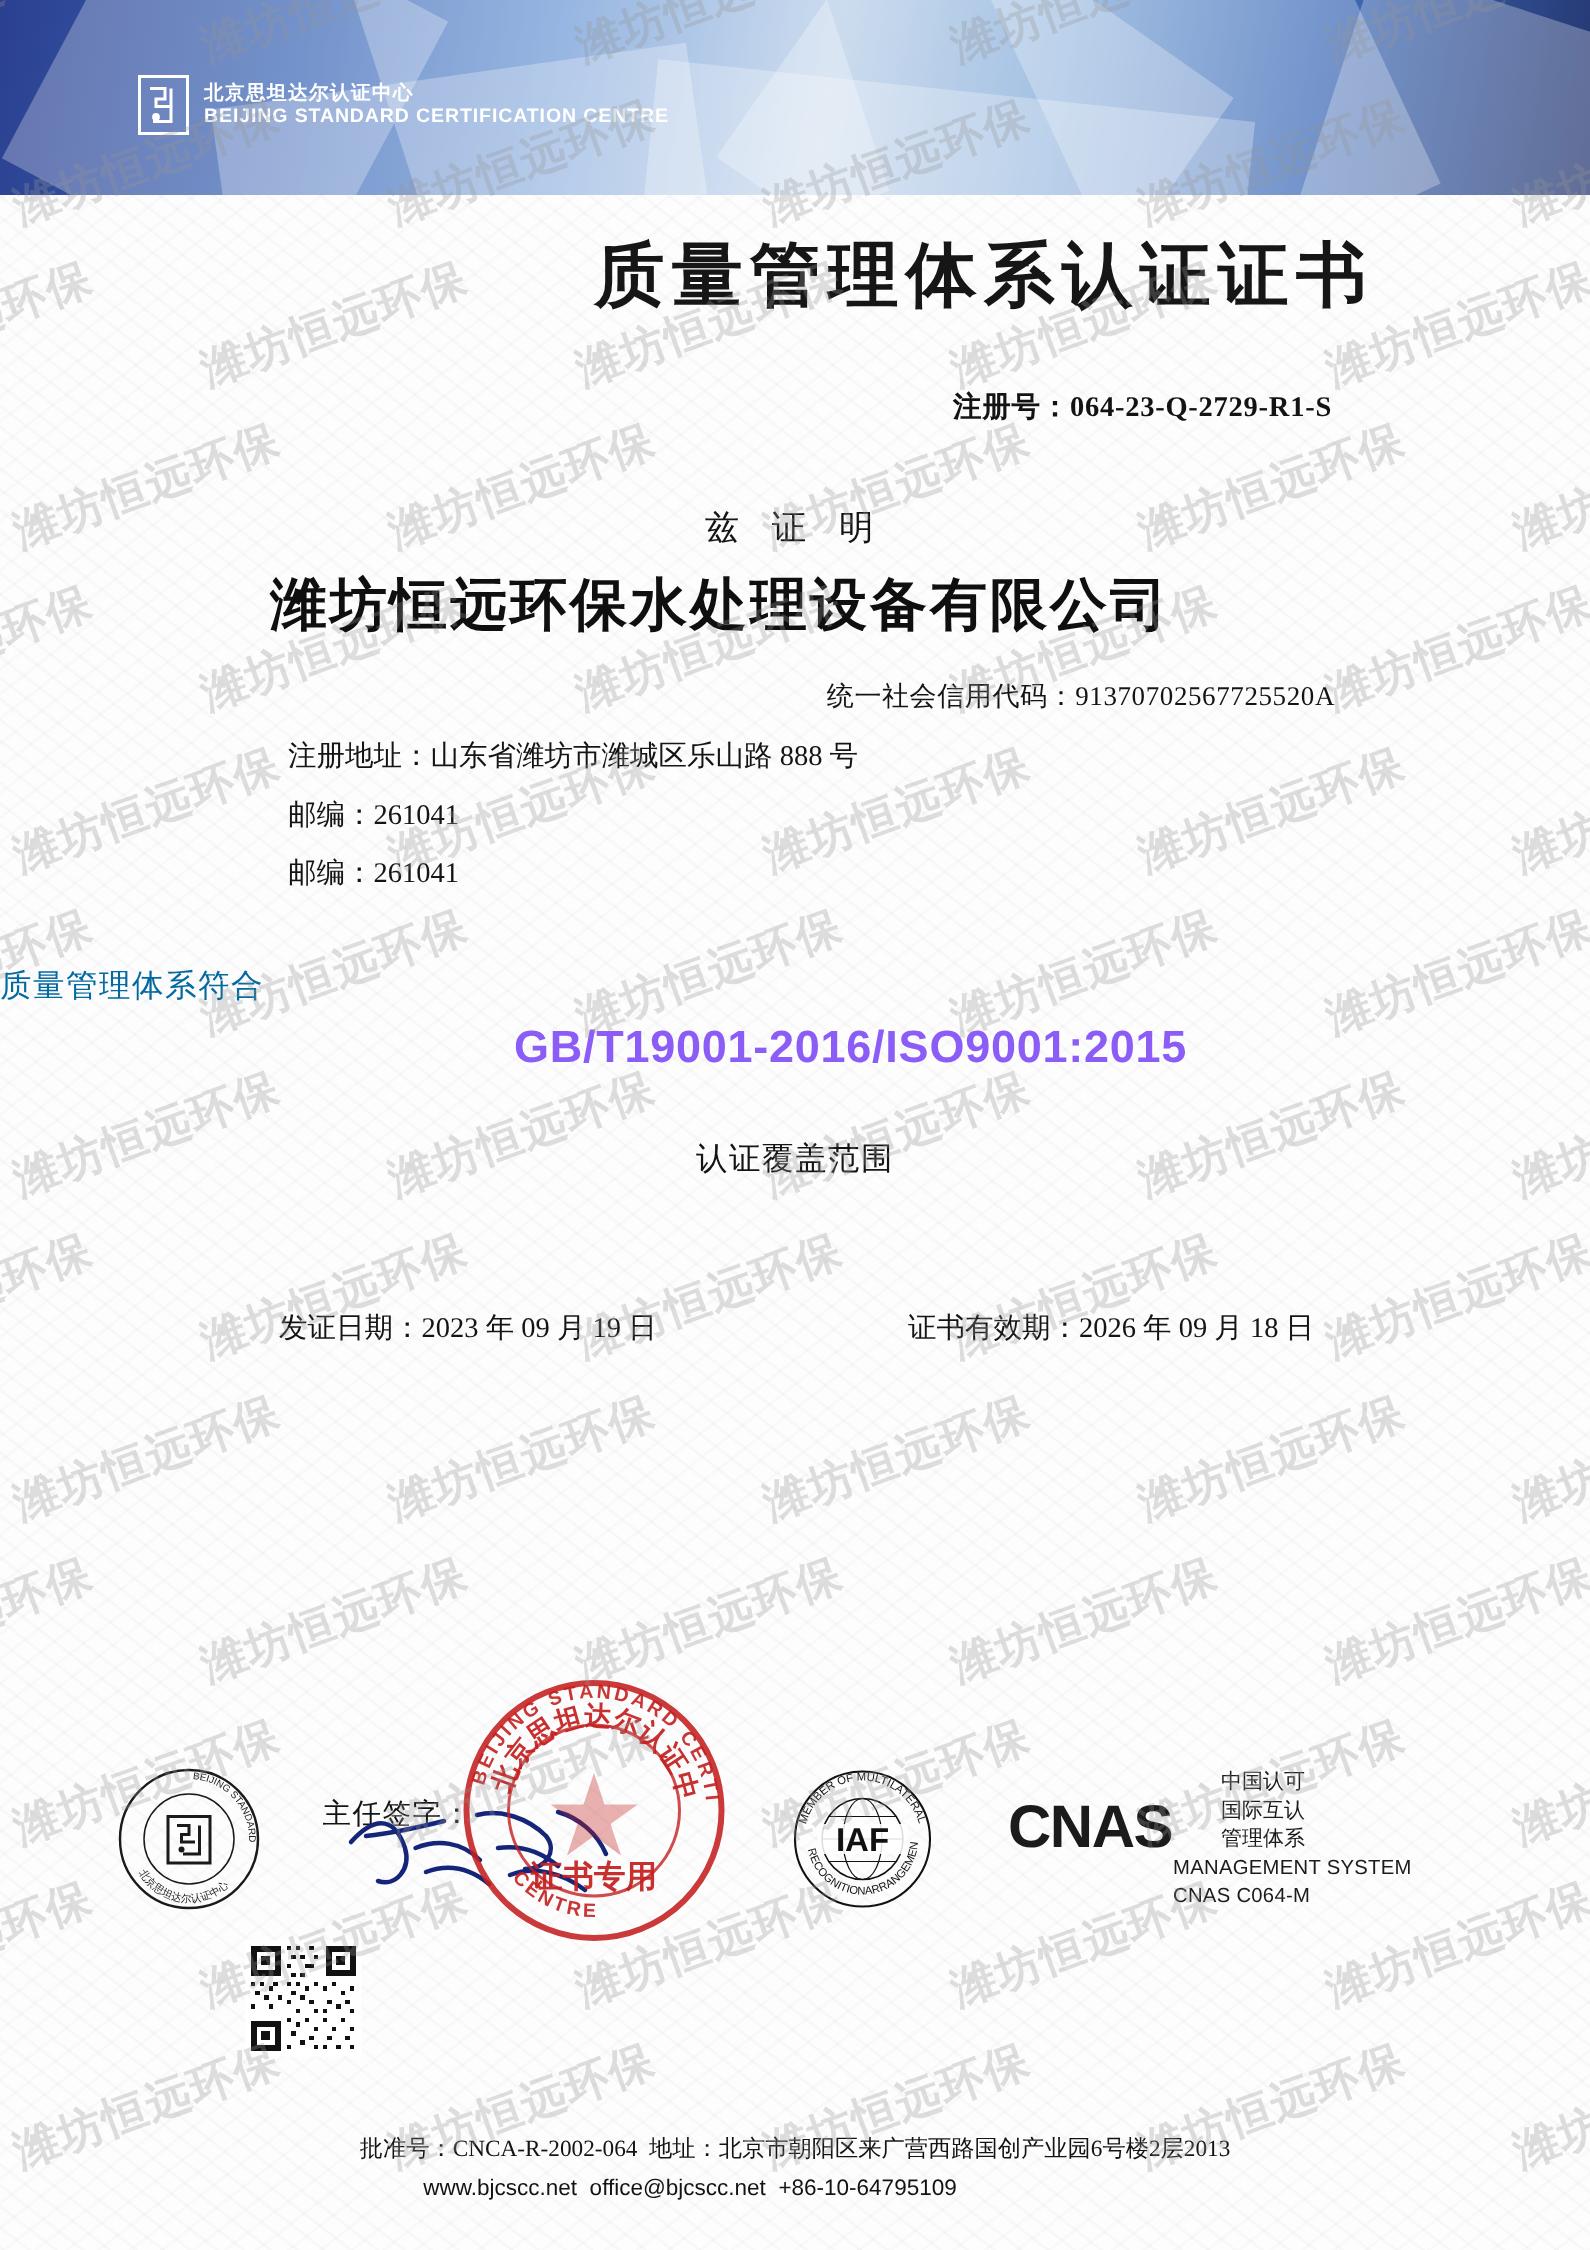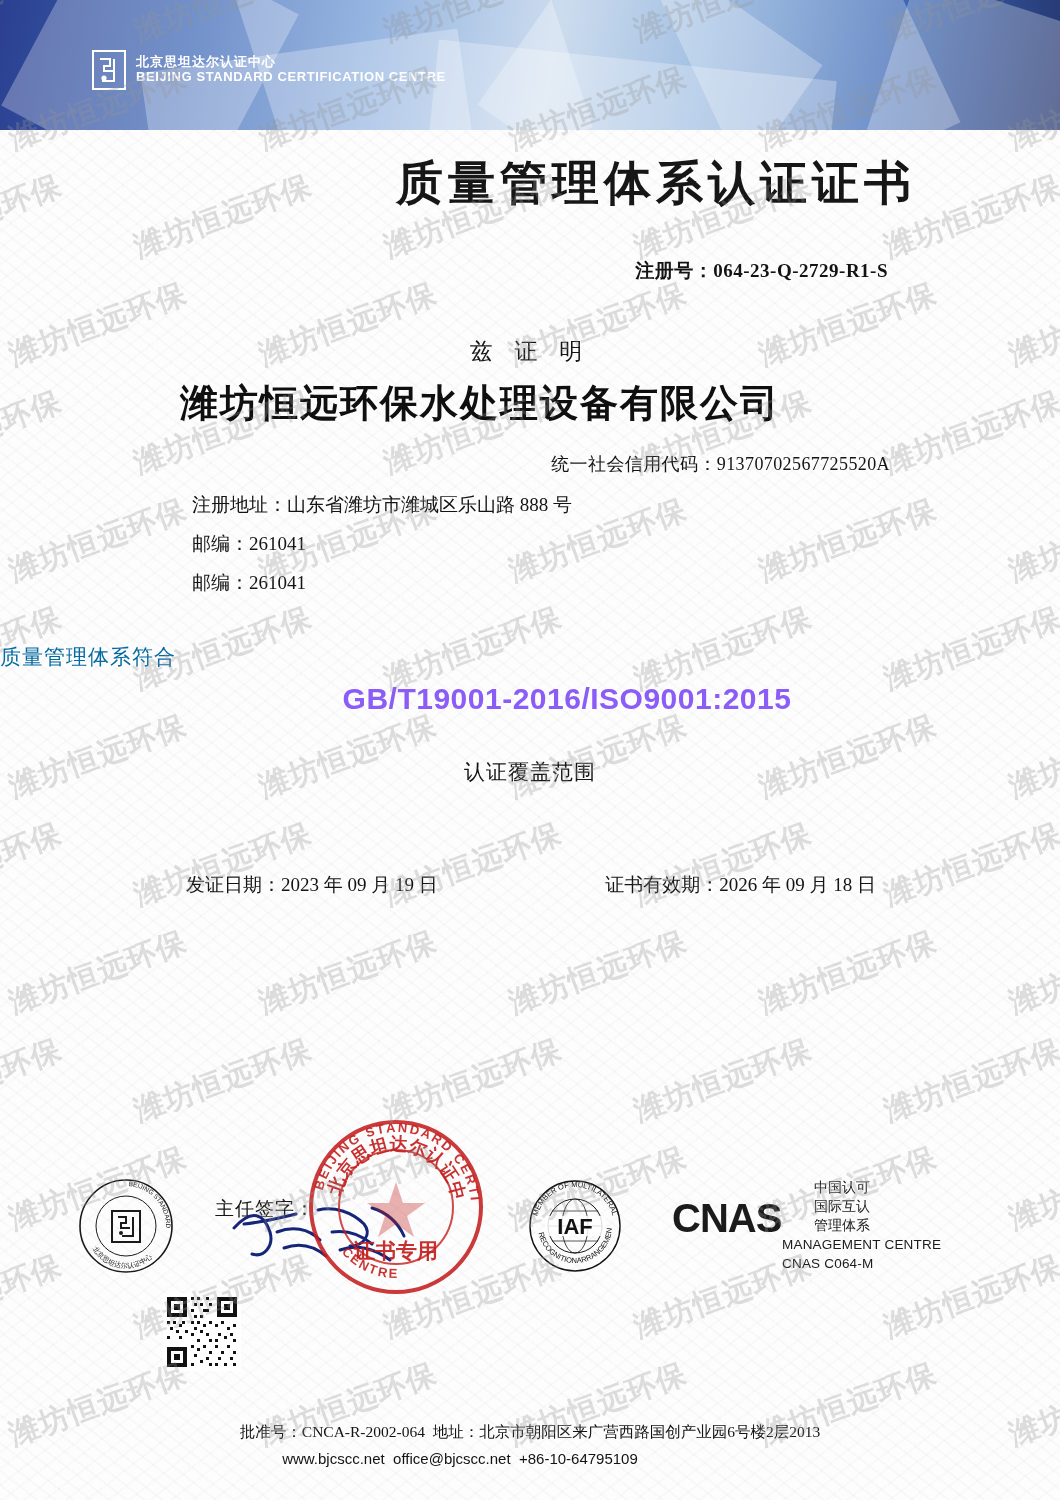--- a/index.html
+++ b/index.html
@@ -438,21 +438,21 @@
         <textPath href="#iaf-arc-bot" startOffset="6%">RECOGNITIONARRANGEMENT</textPath>
       </text>
     </svg>
   </div>
 
   <div class="cnas-mark">CNAS</div>
   <div class="cnas-text">
     <div class="cn">中国认可</div>
     <div class="cn">国际互认</div>
     <div class="cn">管理体系</div>
-    <div class="en">MANAGEMENT CENTRE</div>
+    <div class="en">MANAGEMENT SYSTEM</div>
     <div class="en">CNAS C064-M</div>
   </div>
 
   <div class="qr">
     <svg width="78" height="78" viewBox="0 0 78 78" shape-rendering="crispEdges">
       <rect width="78" height="78" fill="#ffffff"></rect>
       <g fill="#111">
         <rect x="4" y="4" width="20" height="20"></rect>
           <rect x="8" y="8" width="12" height="12" fill="#fff"></rect>
           <rect x="11" y="11" width="6" height="6"></rect>

